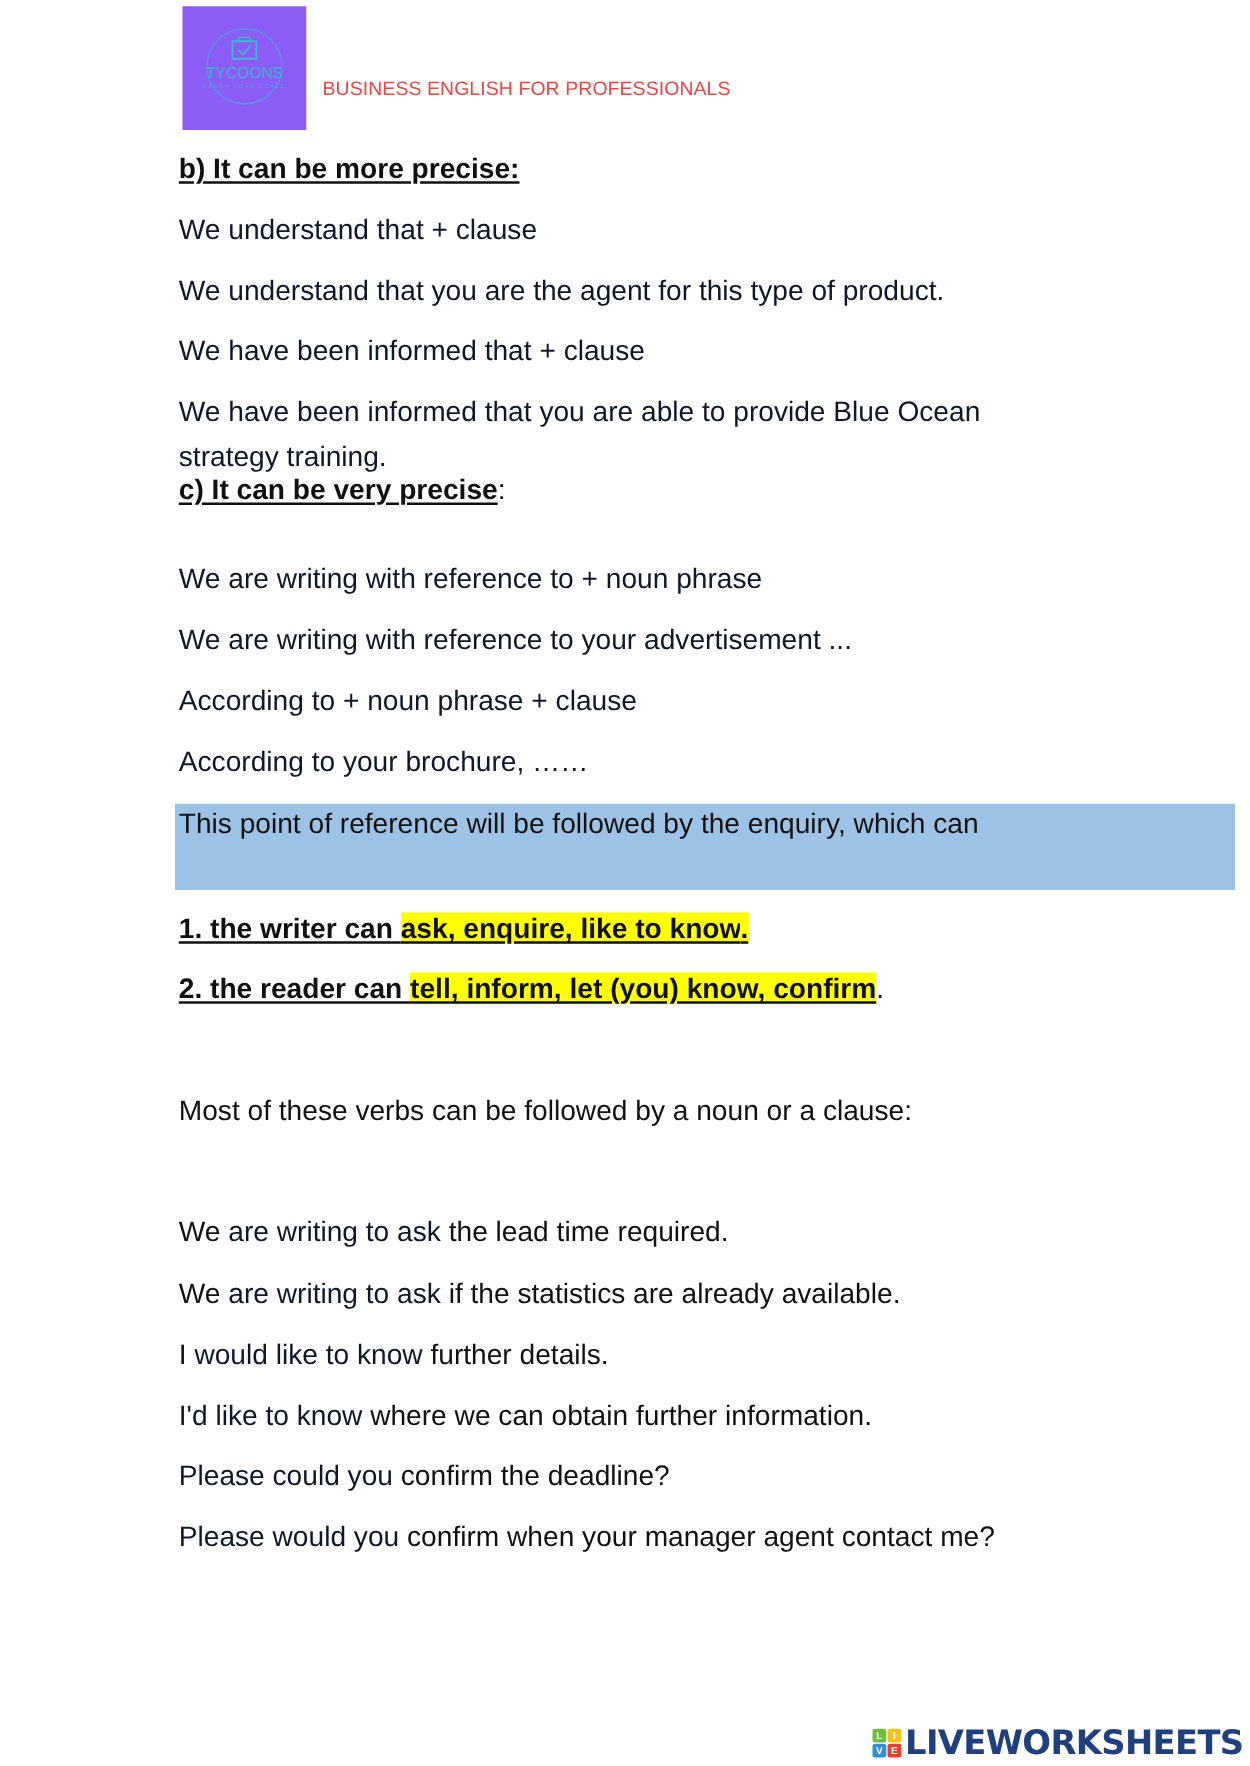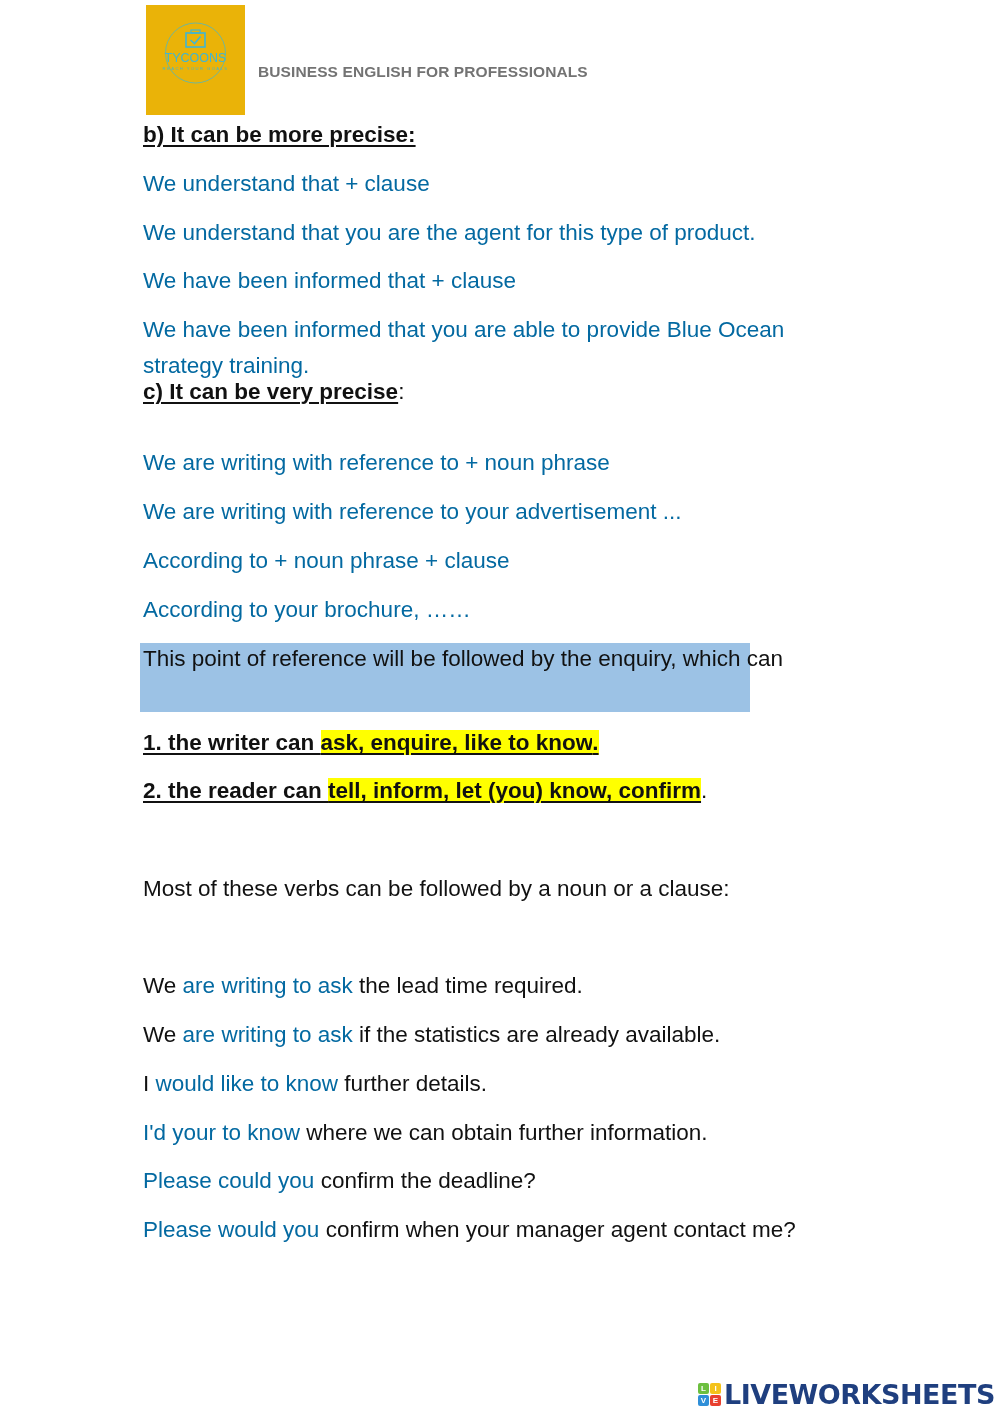--- a/index.html
+++ b/index.html
@@ -2,38 +2,38 @@
 <html><head>
   <meta charset="utf-8">
   <style>
     html, body { margin: 0; padding: 0; background: #ffffff; }
     body {
       width: 1000px; height: 1413px; position: relative; overflow: hidden;
       font-family: "Liberation Sans", "DejaVu Sans", sans-serif;
       color: #111111;
     }
     .logo {
-      position: absolute; left: 146px; top: 5px; width: 99px; height: 110px;
-      background: #eab308;
+      position: absolute; left: 146px; top: 5px; width: 99px; height: 99px;
+      background: #8b5cf6;
     }
     .logo svg { display: block; }
     .header-text {
       position: absolute; left: 258px; top: 61px;
-      font-size: 15.5px; line-height: 21px; color: #737373; letter-spacing: 0.1px; font-weight: bold;
+      font-size: 15.5px; line-height: 21px; color: #ef4444; letter-spacing: 0.1px;
     }
     .line {
       position: absolute; left: 143px;
       font-size: 22.5px; line-height: 28px; white-space: nowrap;
     }
-    .red { color: #0369a1; }
+    .red { color: #0f172a; }
     .black { color: #111111; }
     .heading { font-weight: bold; text-decoration: underline; text-decoration-thickness: 2px; text-underline-offset: 3px; }
     .hl-yellow { background: #ffff00; }
     .blue-box {
-      position: absolute; left: 140px; top: 643px; width: 610px; height: 69px;
+      position: absolute; left: 140px; top: 643px; width: 848px; height: 69px;
       background: #9cc2e5;
     }
     .blue-box .t {
       position: absolute; left: 3px; font-size: 22.5px; line-height: 28px; color: #111; white-space: nowrap;
     }
     .lw-logo {
       position: absolute; left: 698px; top: 1380px; height: 28px;
       display: flex; align-items: center;
     }
     .lw-grid {
@@ -84,21 +84,21 @@
 </div>
 
 <div class="line black heading" style="top:729px"><span>1. the writer can </span><span class="hl-yellow">ask, enquire, like to know</span><span class="hl-yellow">.</span></div>
 <div class="line black" style="top:777px"><span class="heading">2. the reader can </span><span class="heading hl-yellow">tell, inform, let (you) know, confirm</span><span>.</span></div>
 
 <div class="line black" style="top:875px">Most of these verbs can be followed by a noun or a clause:</div>
 
 <div class="line black" style="top:972px"><span>We </span><span class="red">are writing to ask</span><span> the lead time required.</span></div>
 <div class="line black" style="top:1021px"><span>We </span><span class="red">are writing to ask</span><span> if the statistics are already available.</span></div>
 <div class="line black" style="top:1070px"><span>I </span><span class="red">would like to know</span><span> further details.</span></div>
-<div class="line black" style="top:1119px"><span></span><span class="red">I'd your to know</span><span> where we can obtain further information.</span></div>
+<div class="line black" style="top:1119px"><span></span><span class="red">I'd like to know</span><span> where we can obtain further information.</span></div>
 <div class="line black" style="top:1167px"><span></span><span class="red">Please could you</span><span> confirm the deadline?</span></div>
 <div class="line black" style="top:1216px"><span></span><span class="red">Please would you</span><span> confirm when your manager agent contact me?</span></div>
 
 <div class="lw-logo">
   <div class="lw-grid">
     <span style="background:#6cbf3f">L</span>
     <span style="background:#f4c21a">I</span>
     <span style="background:#2f8fd8">V</span>
     <span style="background:#e8402f">E</span>
   </div>

